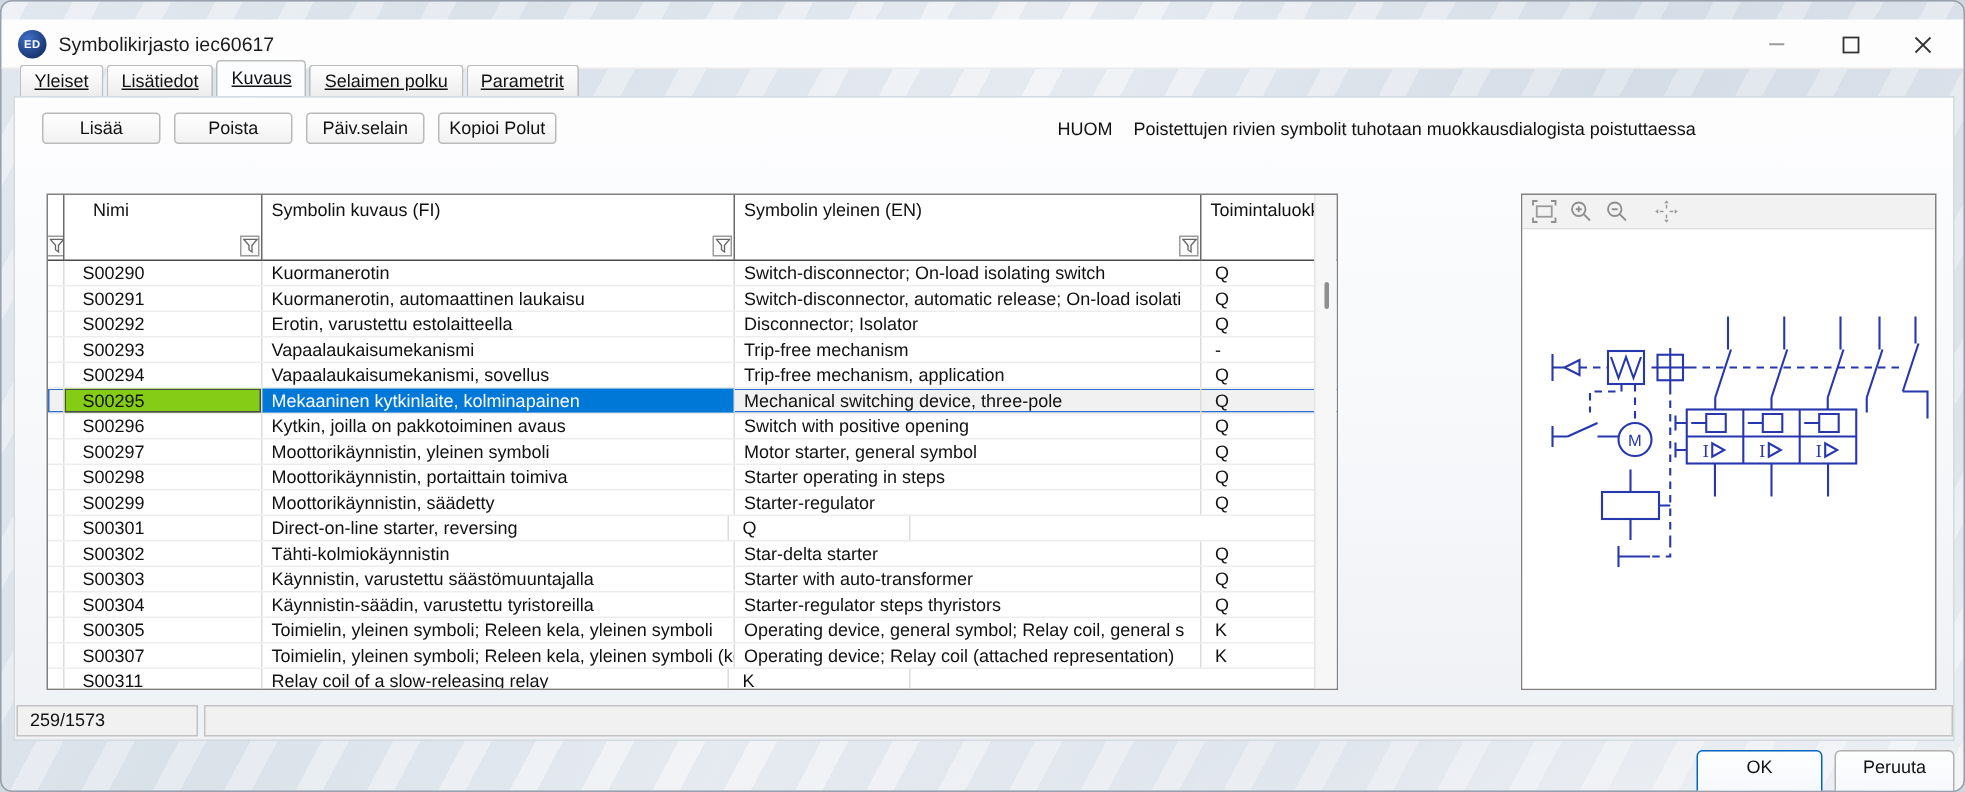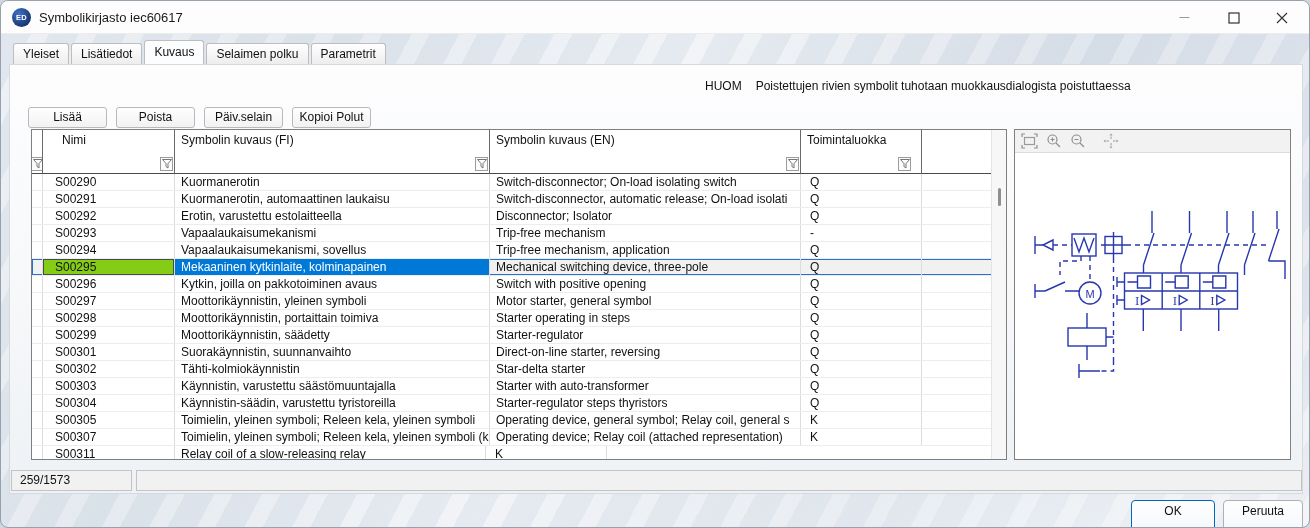--- a/index.html
+++ b/index.html
@@ -4,42 +4,42 @@
 <style>
   * { margin:0; padding:0; box-sizing:border-box; }
   html,body { width:1310px; height:528px; background:#cfd6de; font-family:"Liberation Sans",sans-serif; }
   .dialog{ position:relative; width:1310px; height:528px; border:1px solid #98a0ab; border-radius:8px; overflow:hidden;
     background:
       radial-gradient(130% 150% at 88% 115%, rgba(255,255,255,.55), rgba(255,255,255,0) 42%),
       repeating-linear-gradient(118deg, rgba(255,255,255,.22) 0 16px, rgba(200,211,224,.22) 16px 42px),
       linear-gradient(115deg,#e9edf3 0%,#dee5ec 22%,#eef1f5 46%,#d8dfe8 72%,#e7ebf1 100%);
     font-size:12px; color:#111; }
   
-  .titlebar{ position:absolute; left:0; top:0; width:100%; height:33px; background:#fdfdfd; border-bottom:1px solid #ececec; }
+  .titlebar{ position:absolute; left:0; top:12px; width:100%; height:33px; background:#fdfdfd; border-bottom:1px solid #ececec; }
   .appicon{ position:absolute; left:11px; top:7px; width:19px; height:19px; border-radius:50%;
     background:radial-gradient(circle at 35% 30%, #3f6fc6, #17356f 75%); color:#fff; font-size:7.5px; font-weight:bold;
     display:flex; align-items:center; justify-content:center; letter-spacing:.2px; }
   .wintitle{ position:absolute; left:38px; top:9px; font-size:13px; color:#1a1a1a; }
   .winbtn{ position:absolute; top:0; width:46px; height:33px; display:flex; align-items:center; justify-content:center; }
   .winbtn.min{ right:102px; } .winbtn.max{ right:52px; } .winbtn.close{ right:4px; }
   
-  .tabs{ position:absolute; left:12px; top:42px; display:flex; gap:2px; z-index:4; }
+  .tabs{ position:absolute; left:12px; top:42px; display:flex; gap:2px; z-index:4;text-decoration:underline; }
   .tab{ height:21px; padding:0 9px; line-height:20px; border:1px solid #bdbdbd; border-bottom:none; border-radius:3px 3px 0 0;
     background:linear-gradient(#ffffff,#ededed); color:#111; }
   .tab.active{ height:24px; margin-top:-3px; line-height:23px; background:#fcfdfe; position:relative; z-index:5; }
   
   .tabpage{ position:absolute; left:8px; top:63px; width:1294px; height:430px; border:1px solid #d5dade;
     background:linear-gradient(180deg,#fdfdfe 0%,#f6f8fa 55%,#eef1f5 100%); }
   .actions{ position:absolute; left:18px; top:10px; display:flex; gap:9px; }
   .abtn{ width:79px; height:21px; border:1px solid #b9b9b9; border-radius:3px; background:linear-gradient(#fefefe,#f2f2f2);
-    text-align:center; line-height:19px;margin-top:32px; }
+    text-align:center; line-height:19px; }
   .note{ position:absolute; left:695px; top:14px; white-space:nowrap; }
   .note b{ font-weight:normal; margin-right:14px; }
   
-  .gridctl{ position:absolute; left:21px; top:64px; width:976px; height:331px; border:1px solid #7f7f7f; background:#fff; overflow:hidden; }
+  .gridctl{ position:absolute; left:21px; top:64px; width:861px; height:331px; border:1px solid #7f7f7f; background:#fff; overflow:hidden; }
   .hdr{ display:flex; width:961px; }
   .hcell{ border-right:1px solid #6a6a6a; height:22px; overflow:hidden; white-space:nowrap; padding-top:3px; }
   .frow .hcell{ border-bottom:1px solid #4a4a4a; position:relative; }
   .funnel{ position:absolute; right:1px; bottom:2px; width:13px; height:14px; border:1px solid #9c9c9c; background:#fcfcfc;
     display:flex; align-items:center; justify-content:center; }
   .c-gut{ width:11px; } .c-nimi{ width:132px; } .c-fi{ width:315px; } .c-en{ width:311px; } .c-cls{ width:121px; } .c-fill{ flex:1; border-right:none !important; }
   .t-nimi{ padding-left:19px; } .t-fi,.t-en,.t-cls{ padding-left:6px; }
   .gbody{ position:absolute; left:0; top:44px; width:961px; height:285px; overflow:hidden; background:#fff; }
   .trow{ display:flex; height:17px; border-bottom:1px solid #ededed; }
   .trow .c{ border-right:1px solid #dcdcdc; height:16px; line-height:16px; white-space:nowrap; overflow:hidden; }
@@ -117,21 +117,21 @@
 
     <div class="note">
       <b>HUOM</b><span>Poistettujen rivien symbolit tuhotaan muokkausdialogista poistuttaessa</span>
     </div>
 
     <div class="gridctl">
       <div class="hdr">
         <div class="hcell c-gut"></div>
         <div class="hcell c-nimi t-nimi">Nimi</div>
         <div class="hcell c-fi t-fi">Symbolin kuvaus (FI)</div>
-        <div class="hcell c-en t-en">Symbolin kuvaus (EN)</div>
+        <div class="hcell c-en t-en">Symbolin yleinen (EN)</div>
         <div class="hcell c-cls t-cls">Toimintaluokka</div>
         <div class="hcell c-fill"></div>
       </div>
       <div class="hdr frow">
         <div class="hcell c-gut">
           <span class="funnel" style="right:-2px">
               <svg width="10" height="10" viewBox="0 0 10 10">
                 <path d="M0.5 0.5 H9.5 L6 4.5 V9 L4 7.5 V4.5 Z" fill="#fff" stroke="#666" stroke-width="0.9"></path>
               </svg>
             </span>
@@ -254,21 +254,20 @@
             <div class="c c-nimi">S00299</div>
             <div class="c c-fi">Moottorikäynnistin, säädetty</div>
             <div class="c c-en">Starter-regulator</div>
             <div class="c c-cls">Q</div>
             <div class="c c-fill"></div>
           </div>
 
           <div class="trow">
             <div class="c c-gut"></div>
             <div class="c c-nimi">S00301</div>
-            <div class="c c-fi">Suorakäynnistin, suunnanvaihto</div>
             <div class="c c-en">Direct-on-line starter, reversing</div>
             <div class="c c-cls">Q</div>
             <div class="c c-fill"></div>
           </div>
 
           <div class="trow">
             <div class="c c-gut"></div>
             <div class="c c-nimi">S00302</div>
             <div class="c c-fi">Tähti-kolmiokäynnistin</div>
             <div class="c c-en">Star-delta starter</div>

